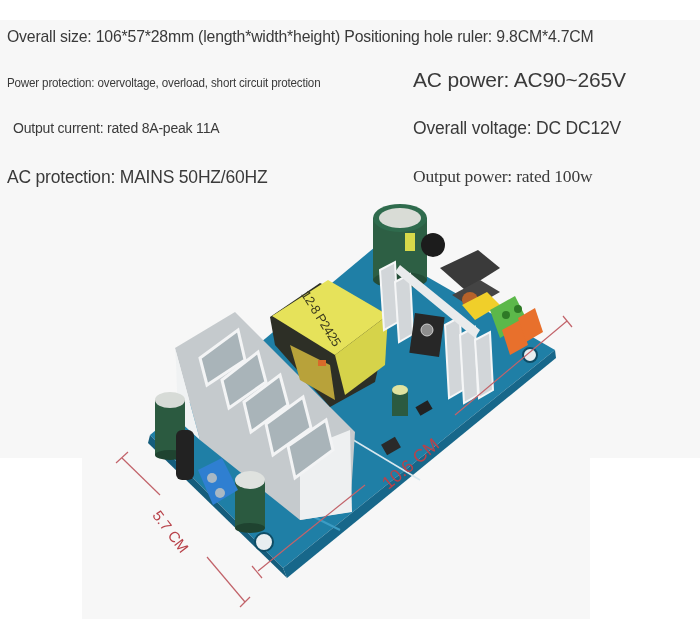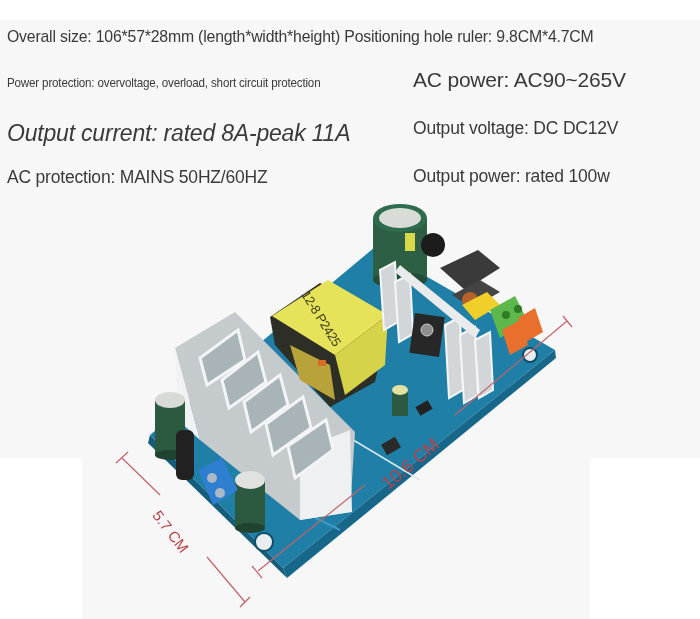--- a/index.html
+++ b/index.html
@@ -9,42 +9,42 @@
       font-family: "Liberation Sans", "DejaVu Sans", sans-serif;
       color: #3a3a3a;
     }
     .top-strip { position: absolute; left: 0; top: 0; width: 700px; height: 20px; background: #ffffff; }
     .white-block-left { position: absolute; left: 0; top: 458px; width: 82px; height: 161px; background: #ffffff; }
     .white-block-right { position: absolute; left: 590px; top: 458px; width: 110px; height: 161px; background: #ffffff; }
     .spec { position: absolute; white-space: nowrap; letter-spacing: -0.2px; }
     .s-overall { left: 7px; top: 27px; font-size: 17px; transform: scaleX(0.93); transform-origin: left top; }
     .s-power { left: 7px; top: 75px; font-size: 13.5px; transform: scaleX(0.86); transform-origin: left top; }
     .s-acin { left: 413px; top: 68px; font-size: 21px; }
-    .s-outcur { left: 7px; top: 120px; font-size: 23px; font-style: italic; }
+    .s-outcur { left: 13px; top: 120px; font-size: 14px; }
     .s-outvolt { left: 413px; top: 118px; font-size: 17.5px; }
     .s-acfreq { left: 7px; top: 167px; font-size: 17.5px; }
-    .s-outpow { left: 413px; top: 166px; font-size: 17.5px; }
+    .s-outpow { left: 413px; top: 166px; font-size: 17.5px; font-family: Liberation Serif, serif; }
     .product { position: absolute; left: 0; top: 0; width: 700px; height: 619px; }
     .dim-label { position: absolute; color: #b8424a; white-space: nowrap; font-size: 18px; }
     .dim-long { left: 378px; top: 478px; transform: rotate(-40deg); transform-origin: left top; }
     .dim-short { left: 163px; top: 507px; transform: rotate(53deg); transform-origin: left top; font-size: 15px; }
     .xfmr-label { position: absolute; left: 311px; top: 288px; font-size: 13px; color: #3b3a1d; transform: rotate(58deg); transform-origin: left top; white-space: nowrap; letter-spacing: -0.5px; }
   </style>
 </head>
 <body>
 
 <div class="top-strip"></div>
 <div class="white-block-left"></div>
 <div class="white-block-right"></div>
 
 <div class="spec s-overall">Overall size: 106*57*28mm (length*width*height) Positioning hole ruler: 9.8CM*4.7CM</div>
 <div class="spec s-power">Power protection: overvoltage, overload, short circuit protection</div>
 <div class="spec s-acin">AC power: AC90~265V</div>
 <div class="spec s-outcur">Output current: rated 8A-peak 11A</div>
-<div class="spec s-outvolt">Output voltage: DC DC12V</div>
+<div class="spec s-outvolt">Overall voltage: DC DC12V</div>
 <div class="spec s-acfreq">AC protection: MAINS 50HZ/60HZ</div>
 <div class="spec s-outpow">Output power: rated 100w</div>
 
 <svg class="product" viewBox="0 0 700 619" xmlns="http://www.w3.org/2000/svg">
 
   <g>
     <polygon points="150,435 375,247 555,350 283,568" fill="#1f7fa6"></polygon>
     <polygon points="150,435 283,568 287,578 148,443" fill="#155d7c"></polygon>
     <polygon points="283,568 555,350 556,358 287,578" fill="#17678a"></polygon>
 

